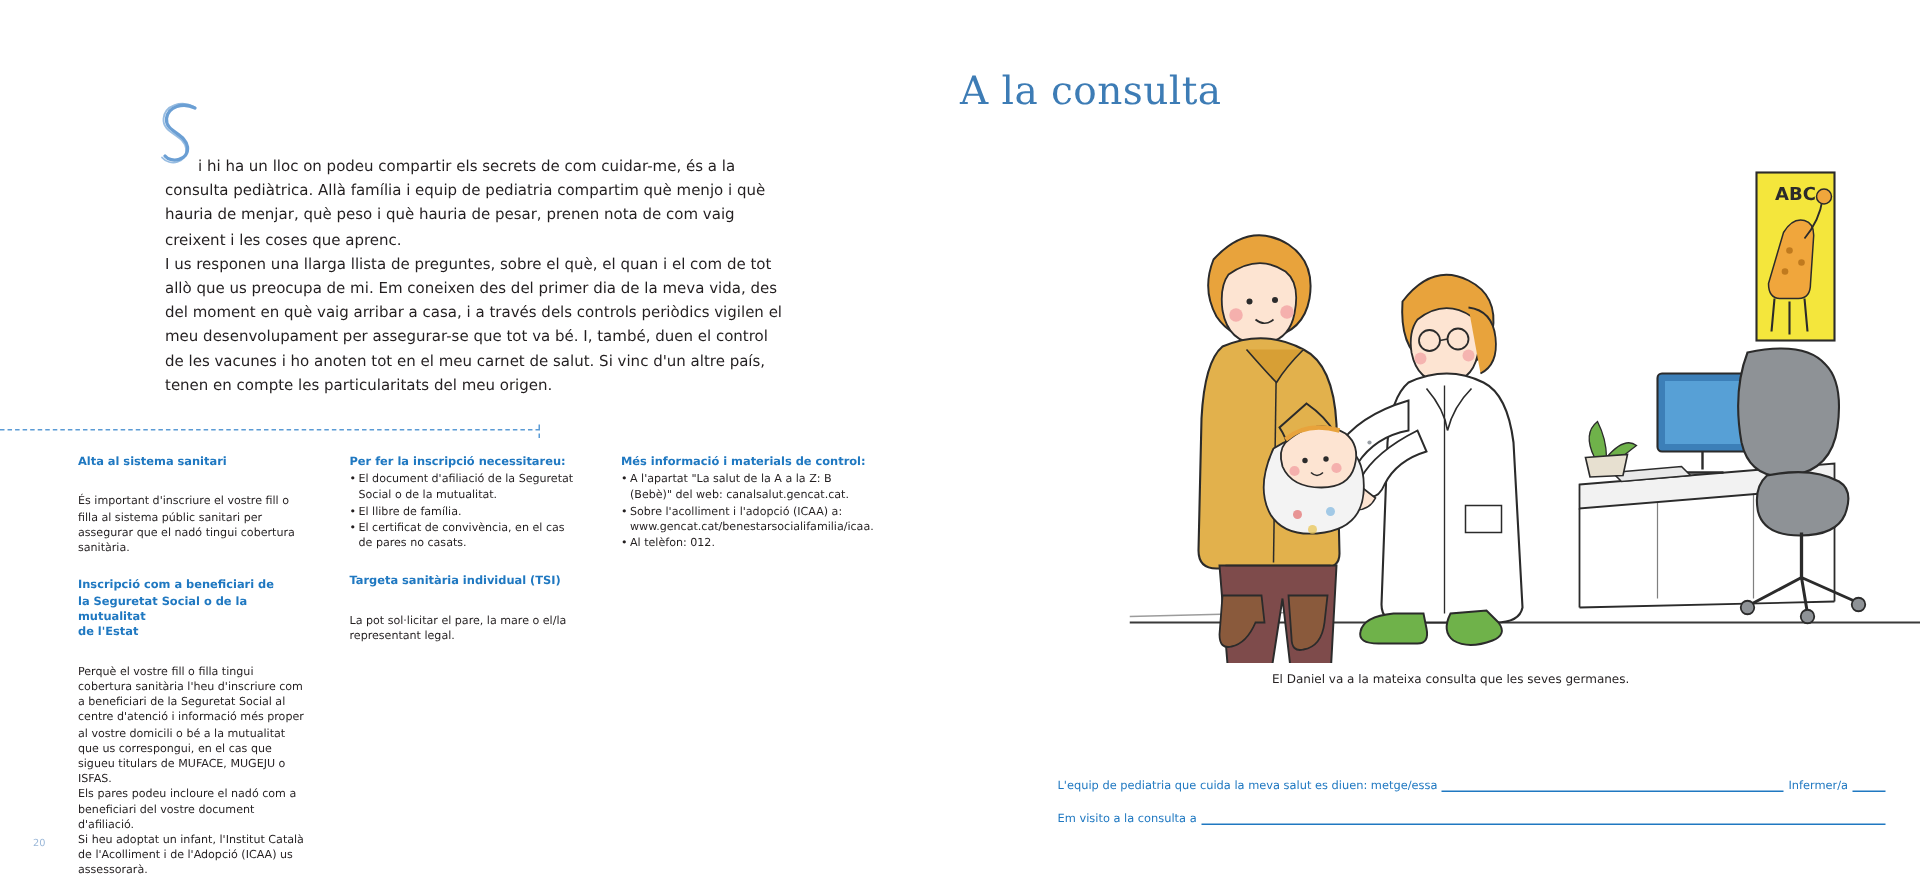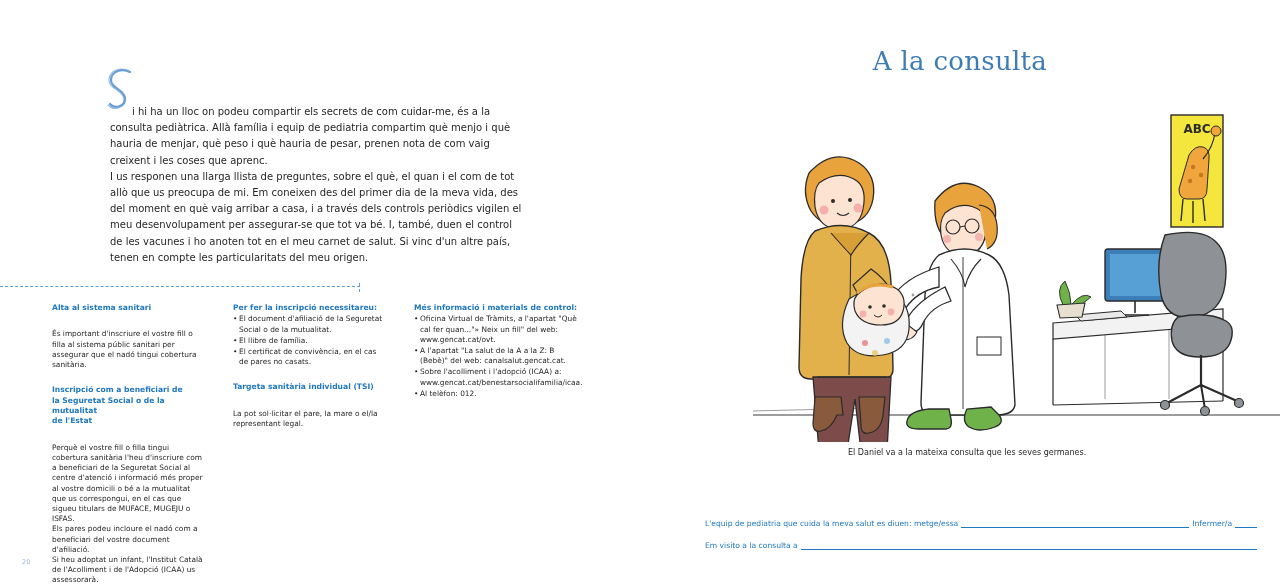--- a/index.html
+++ b/index.html
@@ -110,21 +110,21 @@
   
   .right-page {
     position: absolute;
     left: 640px; top: 0;
     width: 640px; height: 585px;
   }
   .chapter-title {
     position: absolute;
     left: 0; right: 0;
     top: 46px;
-    text-align: center;
+    text-align: left;
     font-family: "DejaVu Serif", serif;
     font-size: 26px;
     color: #3d7cb5;
     letter-spacing: 0.3px;
   }
   .illus-frame {
     position: absolute;
     left: 113px;
     top: 109px;
     width: 545px;
@@ -203,21 +203,20 @@
         <li>El llibre de família.</li>
         <li>El certificat de convivència, en el cas de pares no casats.</li>
       </ul>
       <h4 class="tight">Targeta sanitària individual (TSI)</h4>
       <p>La pot sol·licitar el pare, la mare o el/la representant legal.</p>
     </div>
 
     <div class="col">
       <h4>Més informació i materials de control:</h4>
       <ul>
-        <li>Oficina Virtual de Tràmits, a l'apartat "Què cal fer quan..."» Neix un fill" del web: www.gencat.cat/ovt.</li>
         <li>A l'apartat "La salut de la A a la Z: B (Bebè)" del web: canalsalut.gencat.cat.</li>
         <li>Sobre l'acolliment i l'adopció (ICAA) a: www.gencat.cat/benestarsocialifamilia/icaa.</li>
         <li>Al telèfon: 012.</li>
       </ul>
     </div>
 
   </div>
 
   <div class="page-num">20</div>
 </div>

